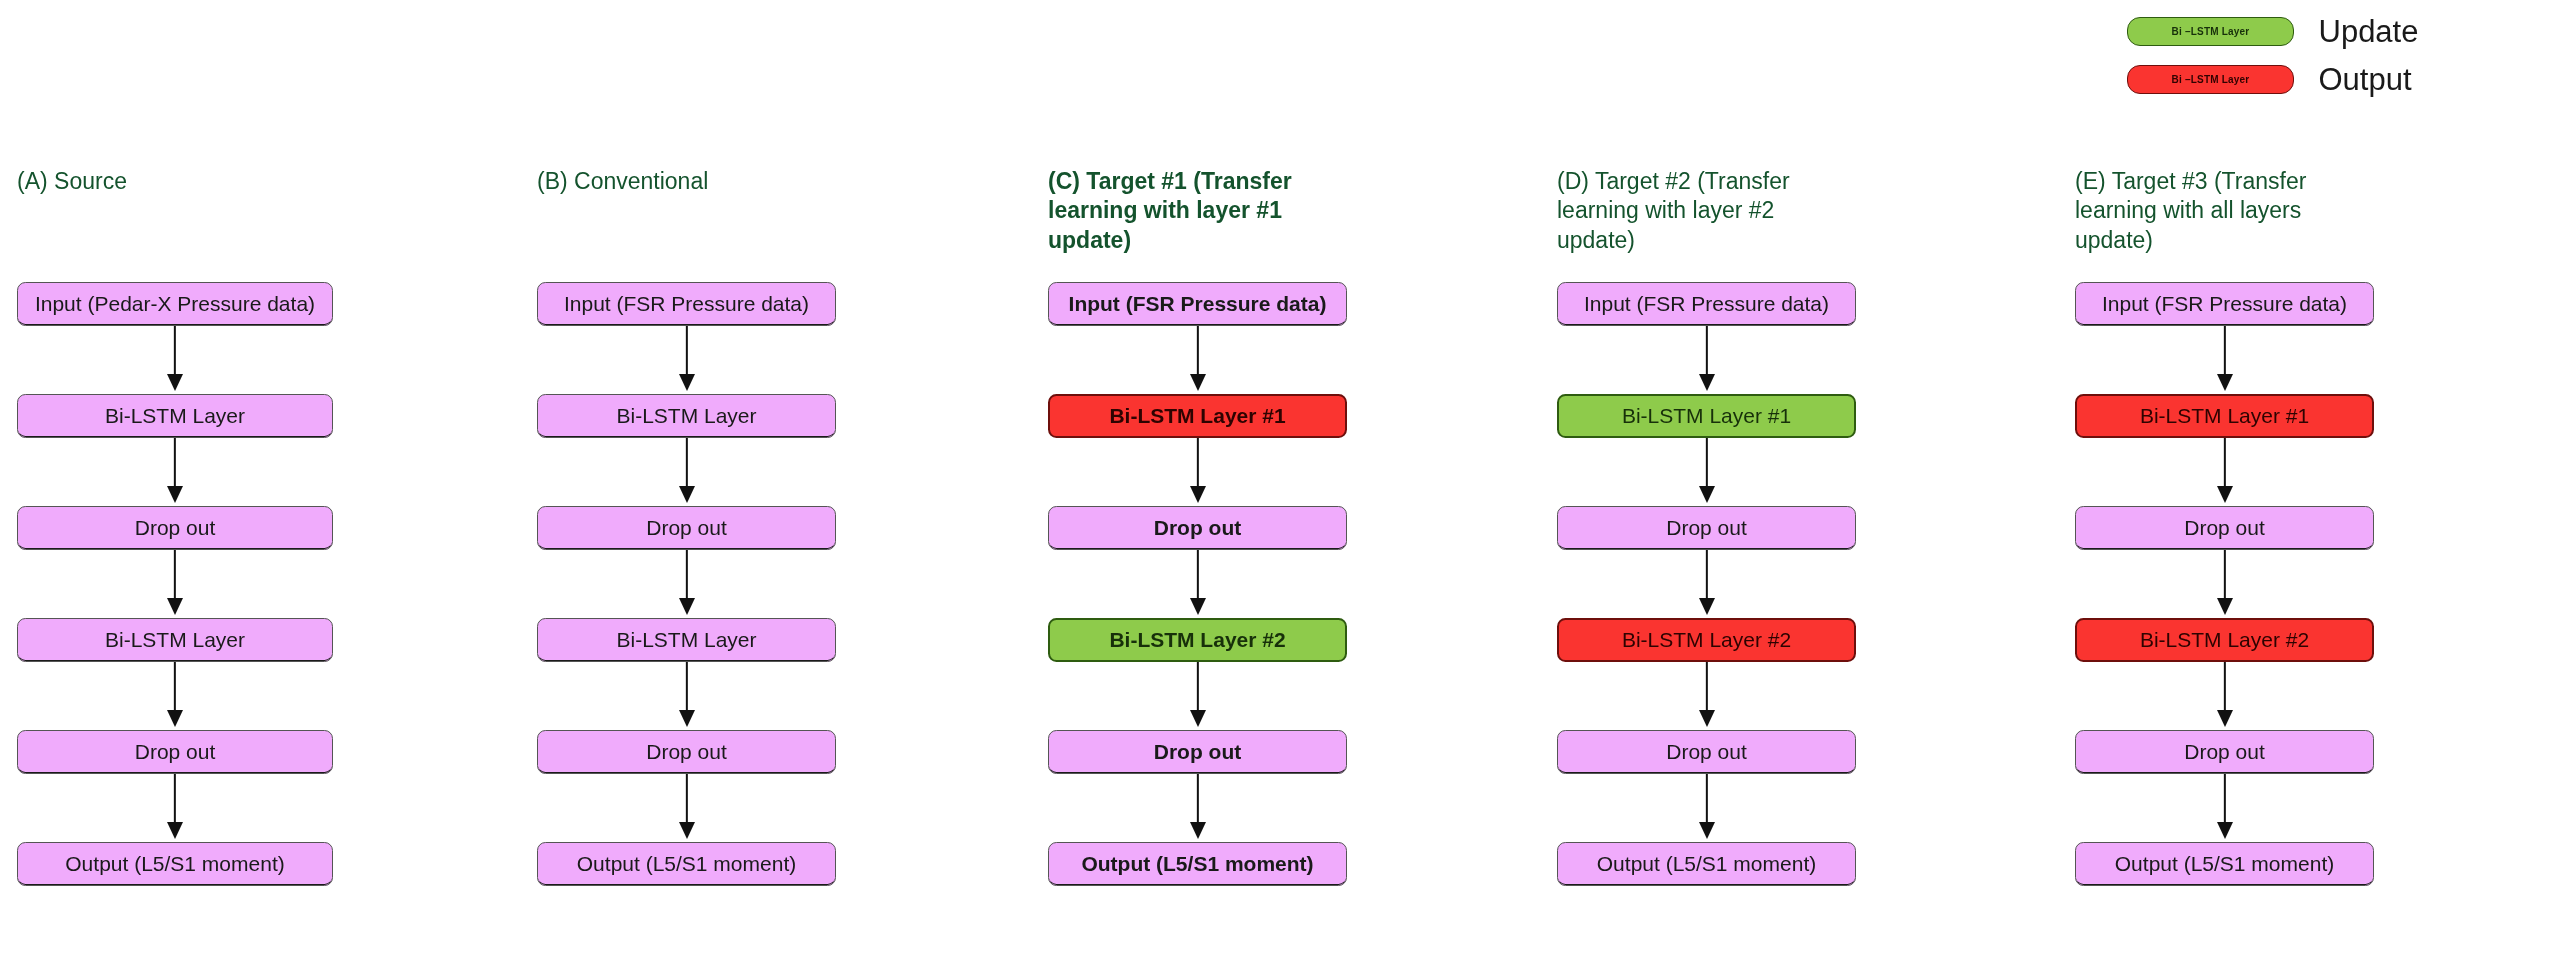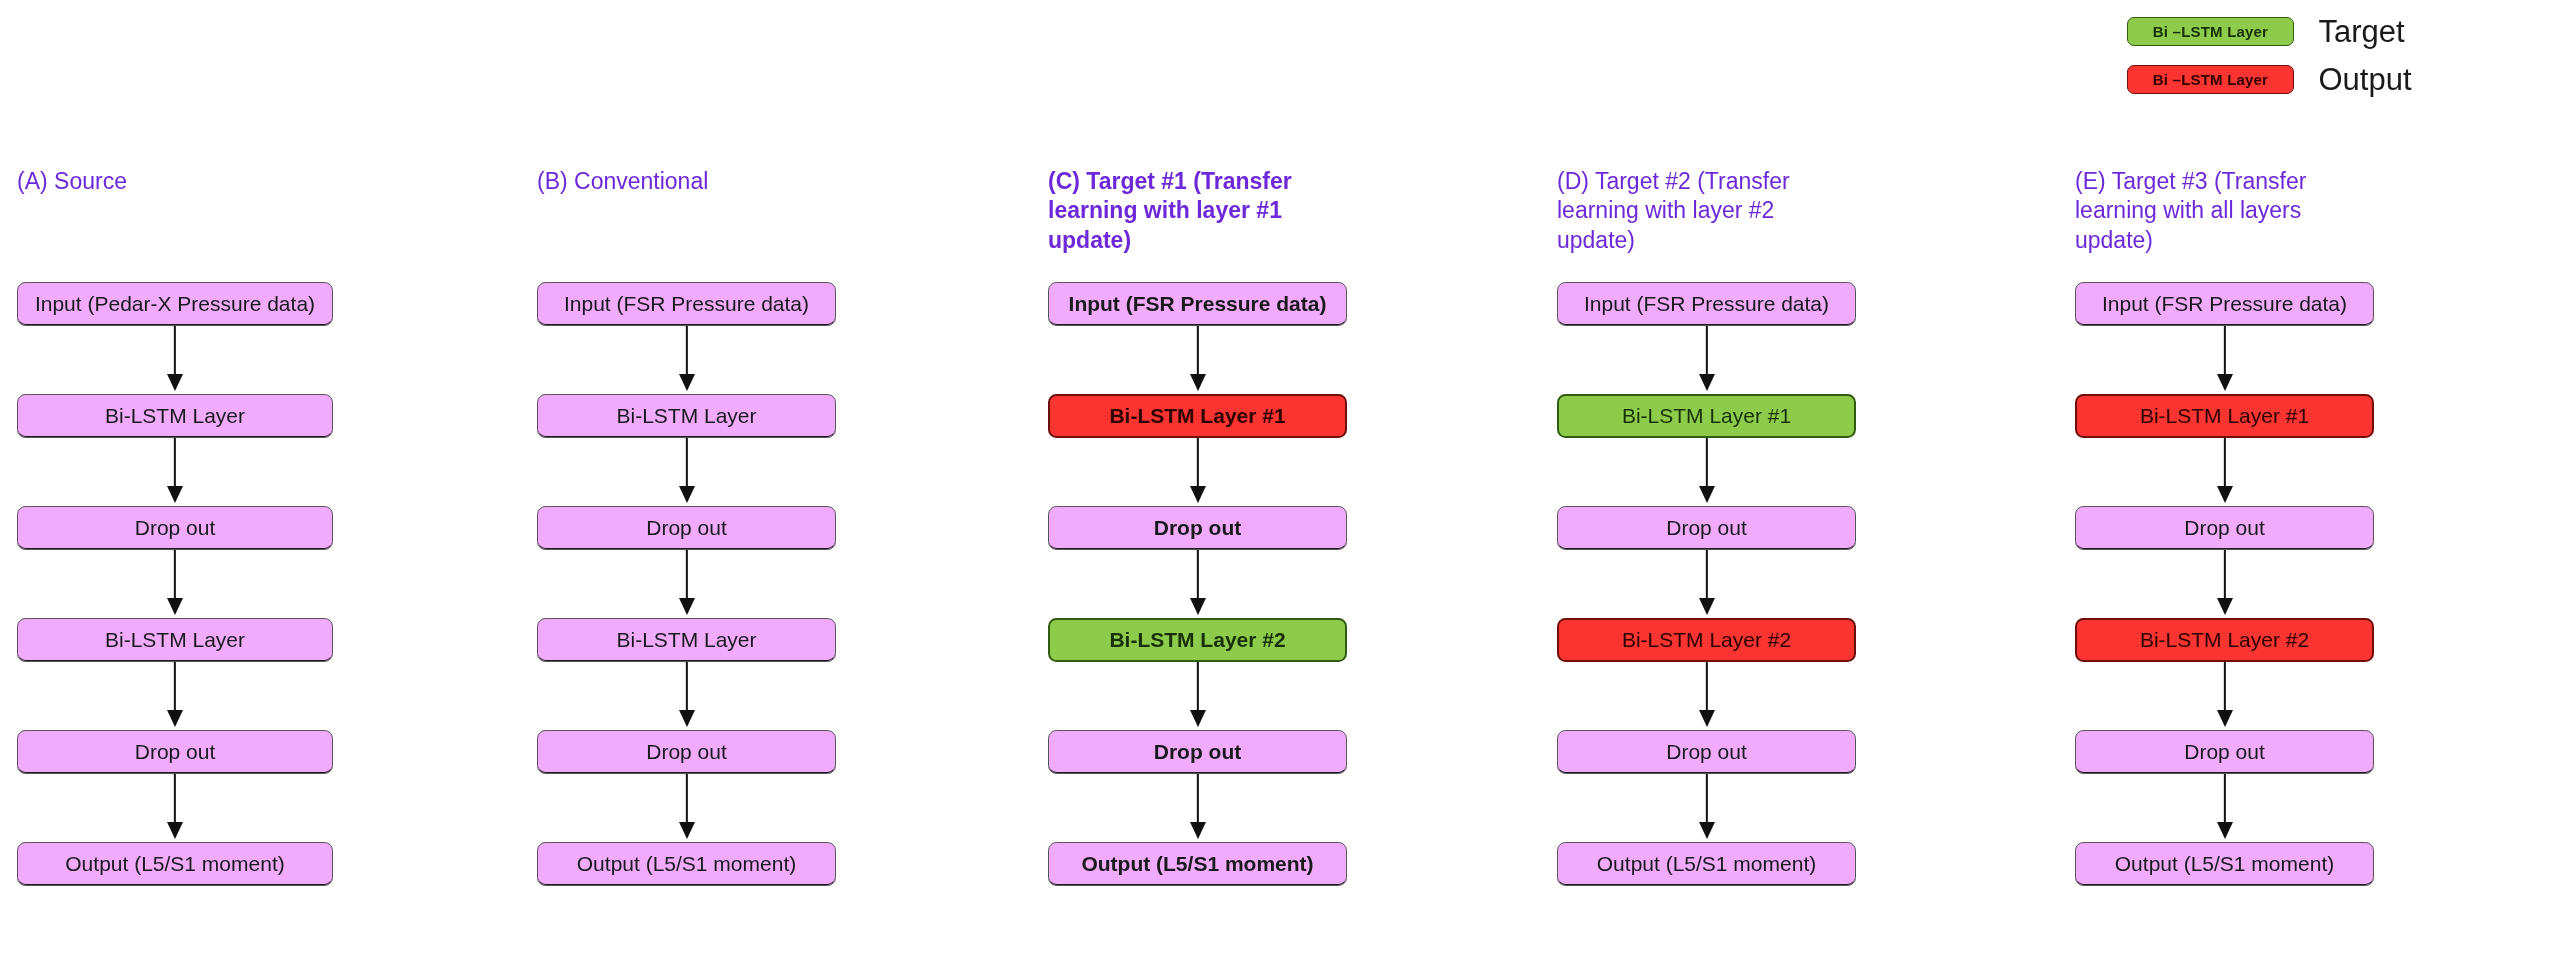--- a/index.html
+++ b/index.html
@@ -23,26 +23,26 @@
     width: 429px;
   }
   .legend-row {
     display: flex;
     align-items: center;
     height: 48px;
   }
   .legend-chip {
     width: 167px;
     height: 29px;
-    border-radius: 7px;
+    border-radius: 13px;
     display: flex;
     align-items: center;
     justify-content: center;
     box-sizing: border-box;
-    font-size: 15px;
+    font-size: 10px;
     font-weight: bold;
     letter-spacing: 0.2px;
   }
   .legend-chip.freeze {
     background: #8ECB4B;
     border: 1.9px solid #2E5C10;
     color: #17300a;
   }
   .legend-chip.update {
     background: #FA3430;
@@ -61,21 +61,21 @@
     position: absolute;
     top: 0;
     height: 969px;
   }
   .col-title {
     position: absolute;
     top: 167px;
     left: 0;
     font-size: 23px;
     line-height: 1.28;
-    color: #6d28d9;
+    color: #14532d;
     white-space: pre-line;
   }
 
   .flow {
     position: absolute;
     top: 282px;
     left: 0;
   }
 
   .node {
@@ -132,21 +132,21 @@
     border-top: 17px solid #111111;
     transform: translateX(-50%);
   }
 </style>
 </head>
 <body>
 
 <div id="legend">
   <div class="legend-row">
     <div class="legend-chip freeze">Bi –LSTM Layer</div>
-    <div class="legend-label">Target</div>
+    <div class="legend-label">Update</div>
   </div>
   <div class="legend-row">
     <div class="legend-chip update">Bi –LSTM Layer</div>
     <div class="legend-label">Output</div>
   </div>
 </div>
 
 <div class="column" id="col-a" style="left:17px;width:316px;">
   <div class="col-title">(A) Source</div>
   <div class="flow" style="width:316px;">

